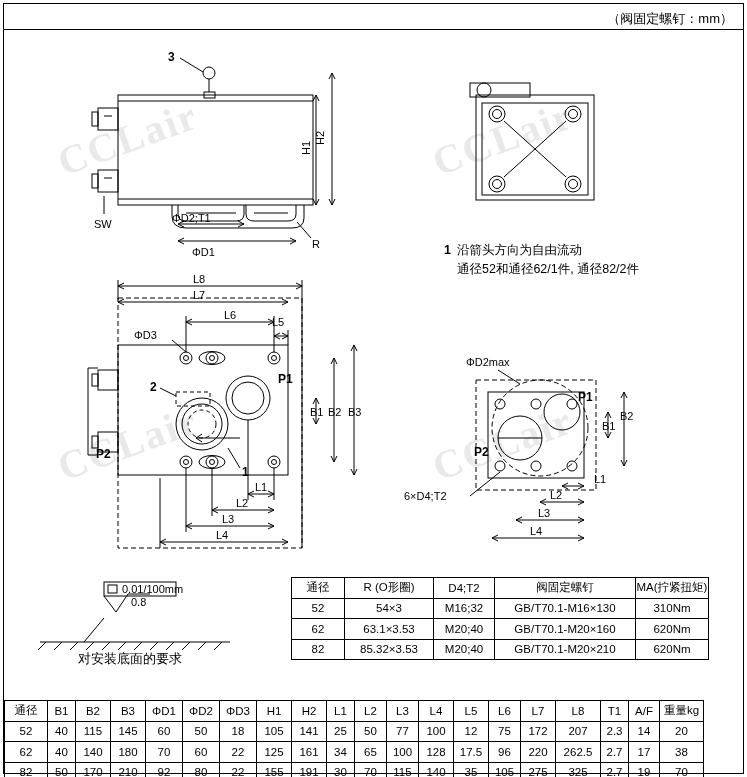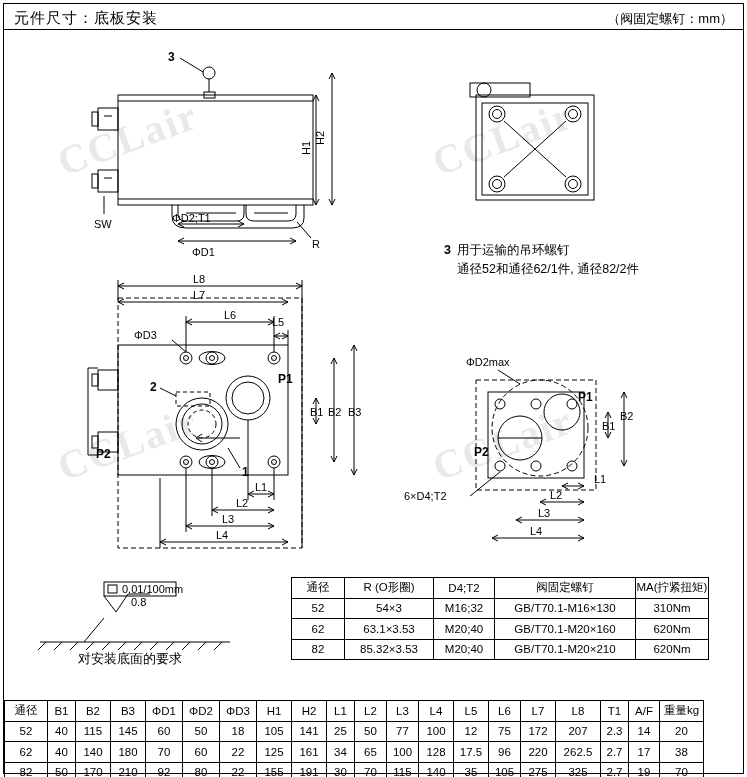--- a/index.html
+++ b/index.html
@@ -49,21 +49,20 @@
   #tbl-top td,#tbl-top th{height:19.5px;}
   #tbl-bot{left:4px;top:700px;}
   #tbl-bot td,#tbl-bot th{height:19.5px;}
 </style>
 </head>
 <body>
 
 <div class="frame"></div>
 
 <div class="hdr">
-  <div class="hdr-title">元件尺寸：底板安装</div>
   <div class="hdr-unit">（阀固定螺钉：mm）</div>
 </div>
 
 <div class="wm" style="left:55px;top:115px;">CCLair</div>
 <div class="wm" style="left:430px;top:115px;">CCLair</div>
 <div class="wm" style="left:55px;top:420px;">CCLair</div>
 <div class="wm" style="left:430px;top:420px;">CCLair</div>
 
 <svg class="layer" xmlns="http://www.w3.org/2000/svg">
   <g fill="none" stroke="#000" stroke-width="1">
@@ -312,21 +311,21 @@
     <text class="txt" x="620" y="420">B2</text>
     <text class="txt" x="404" y="500">6×D4;T2</text>
     <text class="txt" x="594" y="483">L1</text>
     <text class="txt" x="550" y="499">L2</text>
     <text class="txt" x="538" y="517">L3</text>
     <text class="txt" x="530" y="535">L4</text>
   </g>
 </svg>
 
 <div class="note" style="left:444px;top:241px;">
-  <div><span class="num">3</span><span>用于运输的吊环螺钉</span></div>
+  <div><span class="num">1</span><span>沿箭头方向为自由流动</span></div>
   <div style="padding-left:13px;">通径52和通径62/1件, 通径82/2件</div>
 </div>
 
 <div style="position:absolute;left:122px;top:583px;font-size:11px;">0.01/100mm</div>
 <div style="position:absolute;left:131px;top:596px;font-size:11px;">0.8</div>
 <div style="position:absolute;left:78px;top:650px;font-size:13px;">对安装底面的要求</div>
 
 <table id="tbl-top">
   <tbody>
       <tr>

